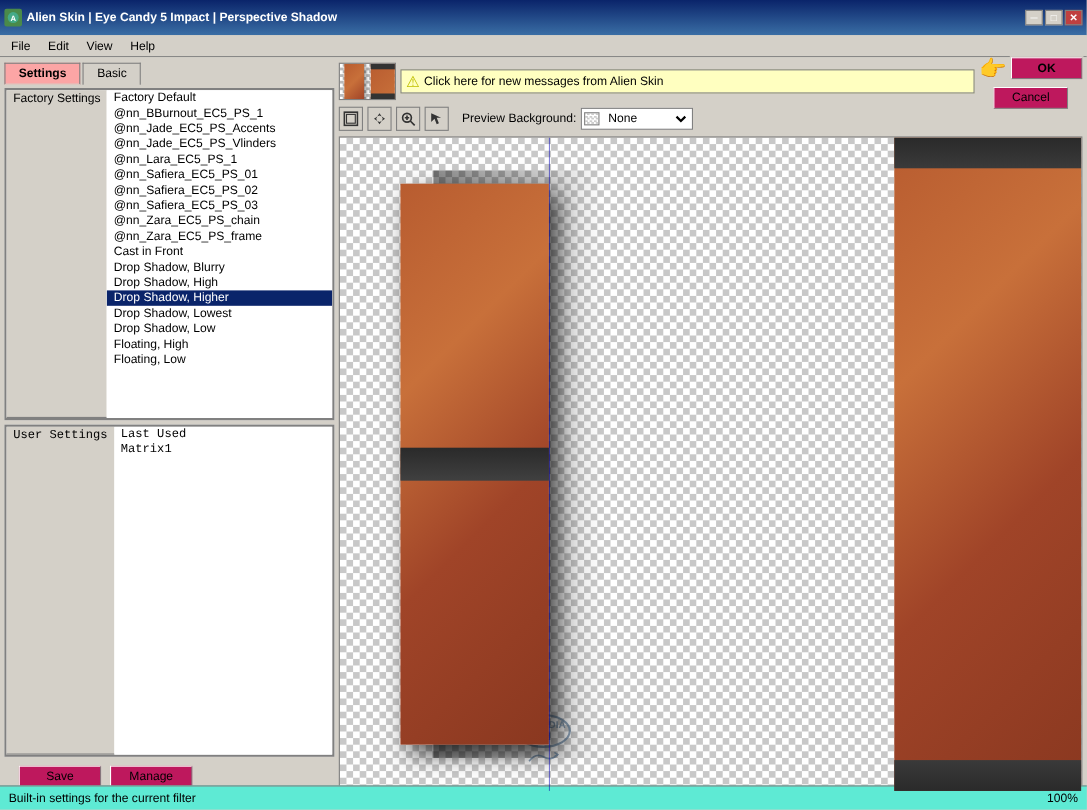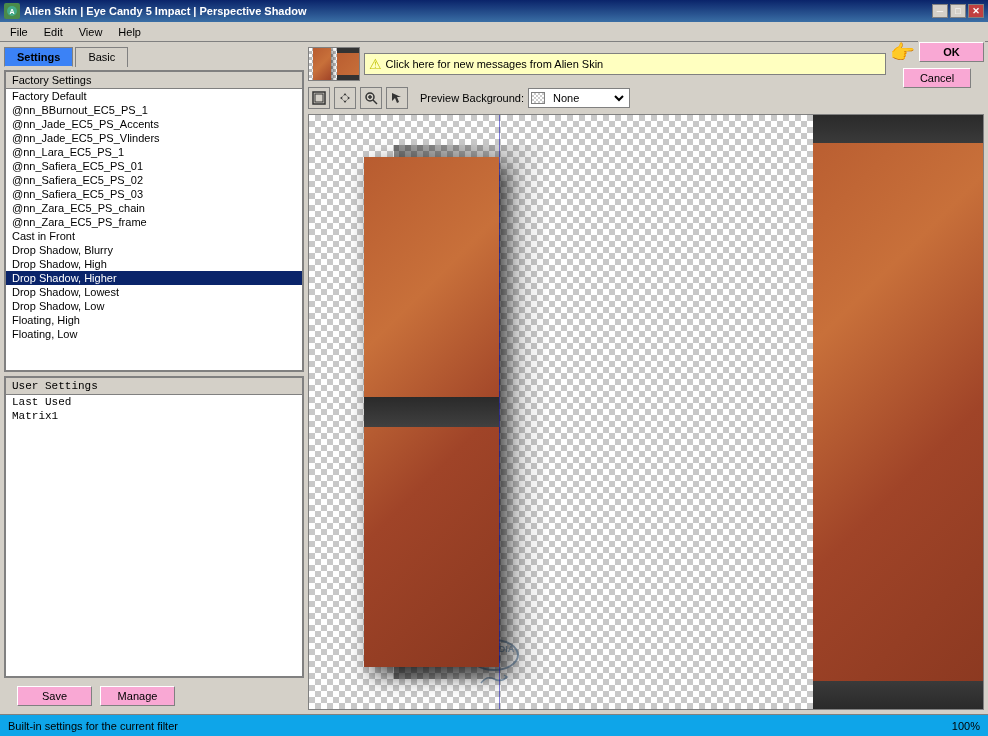--- a/index.html
+++ b/index.html
@@ -10,21 +10,21 @@
       width: 988px;
       height: 736px;
       overflow: hidden;
       user-select: none;
     }
 
     
     #title-bar {
       background: linear-gradient(to bottom, #0a246a, #3a6ea5);
       color: white;
-      height: 22px;
+      height: 32px;
       display: flex;
       align-items: center;
       padding: 0 4px;
       font-size: 11px;
       font-weight: bold;
     }
     #title-bar .title-icon {
       width: 16px; height: 16px;
       margin-right: 4px;
       background: #4a8a4a;
@@ -86,33 +86,33 @@
       padding: 3px 12px;
       border: 1px solid #808080;
       border-bottom: none;
       background: #d4d0c8;
       cursor: pointer;
       font-size: 11px;
       position: relative;
       top: 1px;
     }
     .tab.active {
-      background: #3b82f6;
+      background: #fca5a5;
       border-bottom: 1px solid #d4d0c8;
       z-index: 2;
       font-weight: bold;
     }
 
     
     .panel-section {
       border: 2px solid #808080;
       background: white;
       flex: 1;
       display: flex;
-      flex-direction: column;
+      flex-direction: row;
     }
     .section-header {
       background: #d4d0c8;
       padding: 2px 6px;
       font-size: 11px;
       border-bottom: 1px solid #808080;
     }
 
     .list-container {
       flex: 1;
@@ -134,21 +134,21 @@
     .list-container::-webkit-scrollbar-thumb { background: #a0a0a0; border: 1px solid #808080; }
 
     
     #bottom-buttons {
       display: flex;
       gap: 8px;
       padding: 4px 13px;
       justify-content: flex-start;
     }
     .win-button {
-      background: #f9a8d4;
+      background: #be185d;
       border: 1px solid;
       border-color: #ffffff #808080 #808080 #ffffff;
       outline: 1px solid #d4d0c8;
       padding: 3px 16px;
       font-size: 11px;
       cursor: pointer;
       min-width: 75px;
     }
 
     
@@ -287,21 +287,21 @@
       right: 0px;
       bottom: 0px;
       width: 170px;
       height: 28px;
       background: linear-gradient(to top, #2a2a2a, #3a3a3a);
       z-index: 3;
     }
 
     
     #status-bar {
-      background: #0ea5e9;
+      background: #5eead4;
       height: 22px;
       display: flex;
       align-items: center;
       padding: 0 8px;
       border-top: 1px solid #808080;
       justify-content: space-between;
       position: absolute;
       bottom: 0;
       left: 0;
       right: 0;

